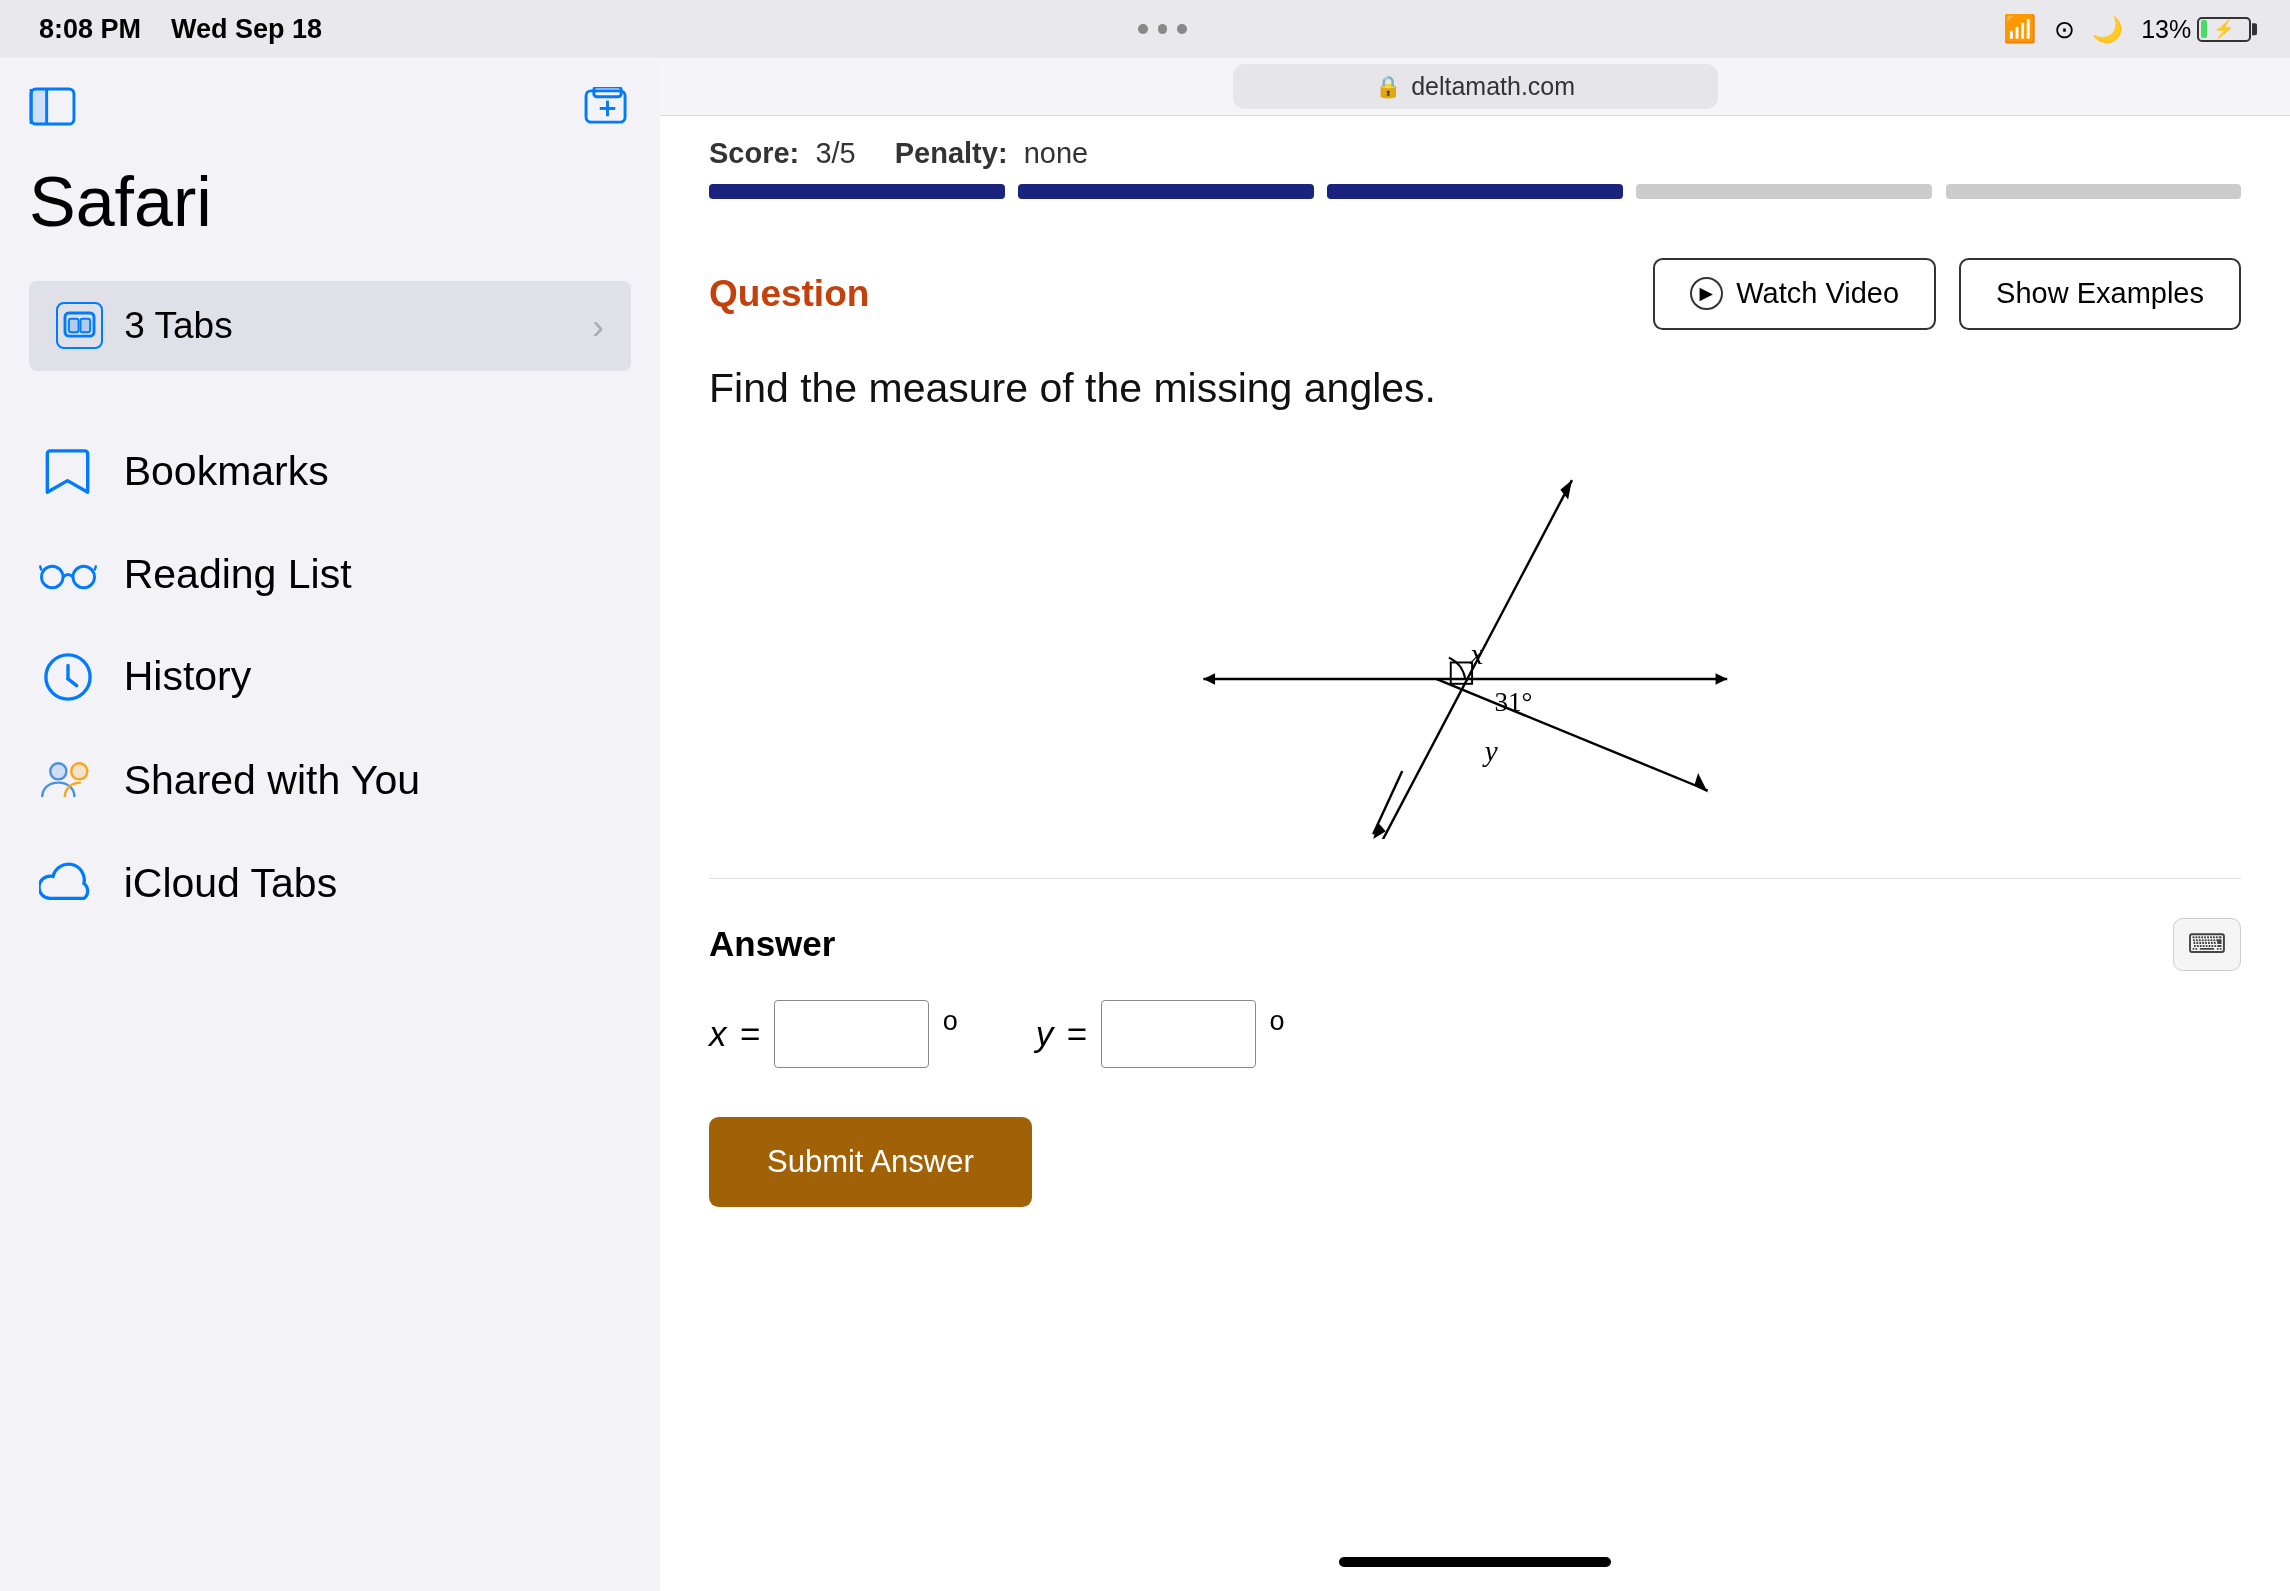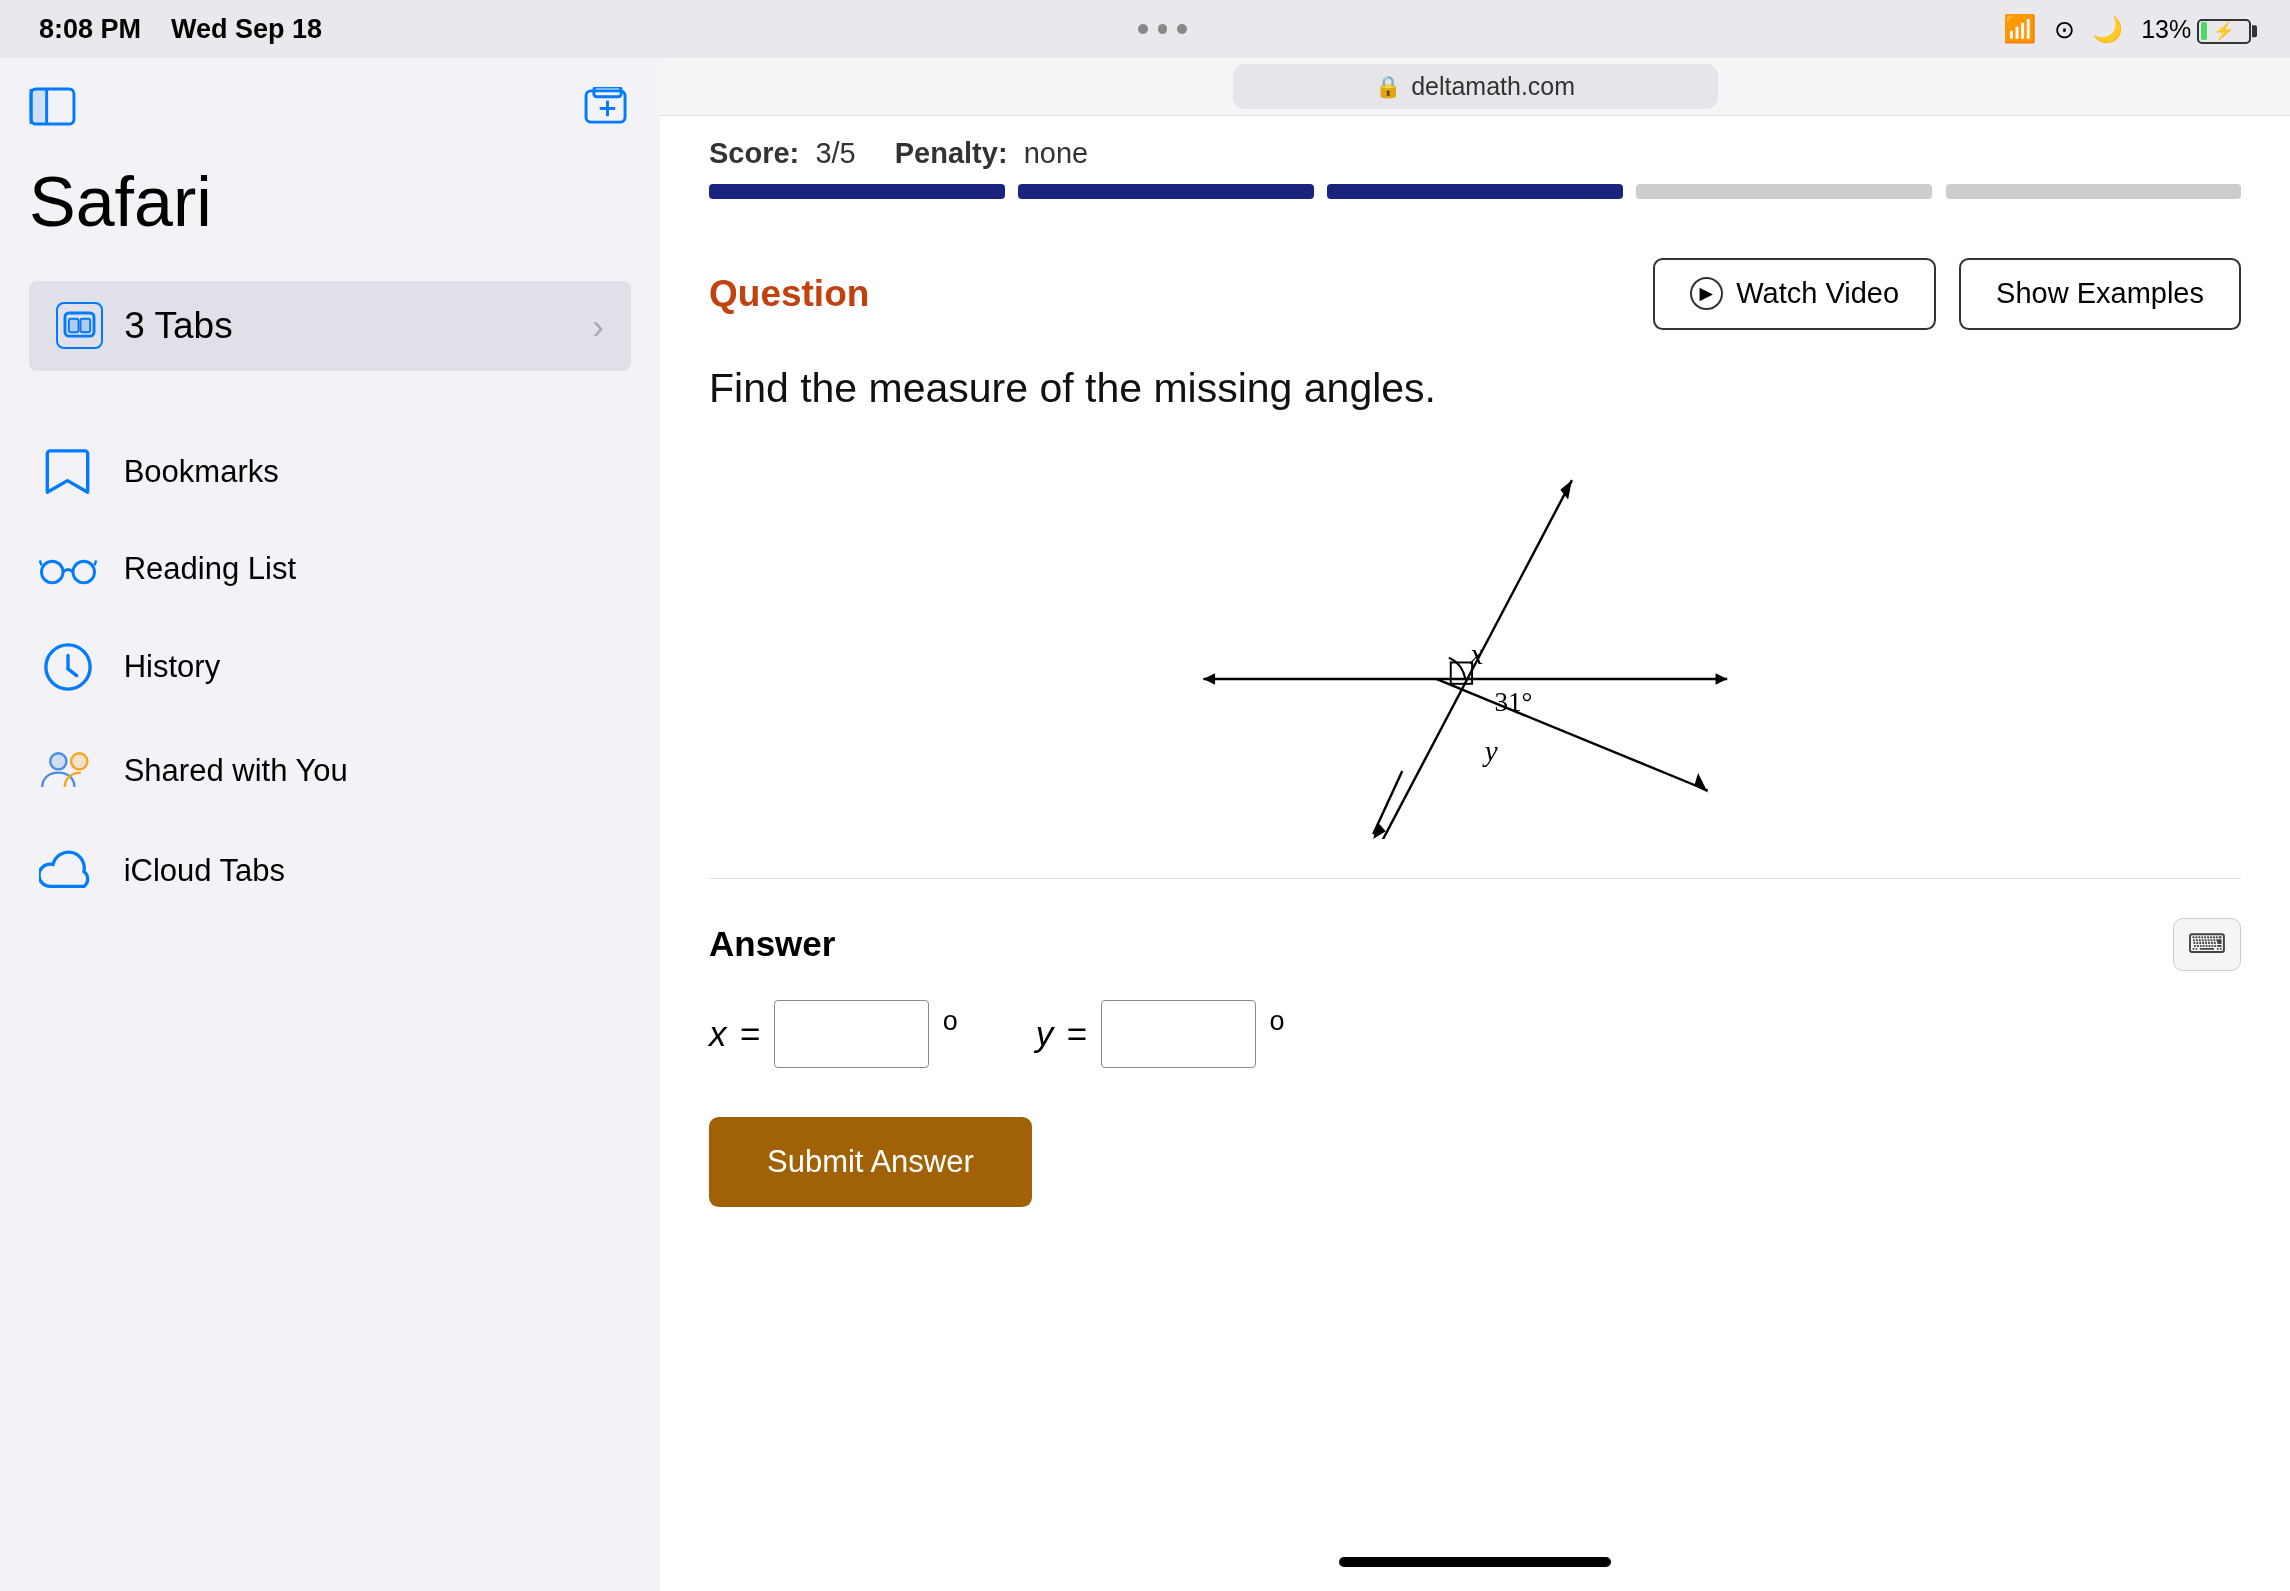--- a/index.html
+++ b/index.html
@@ -36,21 +36,21 @@
     .status-right {
       display: flex;
       align-items: center;
       gap: 17.5px;
       font-size: 25px;
       color: #000;
     }
     .wifi-icon { font-size: 27px; }
     .battery-area {
       display: flex;
-      align-items: flex-end;
+      align-items: center;
       gap: 5.8px;
     }
     .battery-pct { font-size: 25px; font-weight: 500; }
     .battery-body {
       width: 54px;
       height: 25px;
       border: 2.4px solid #333;
       border-radius: 4.9px;
       position: relative;
       display: flex;
@@ -164,21 +164,21 @@
       cursor: pointer;
     }
     .nav-icon {
       width: 58px;
       display: flex;
       align-items: center;
       justify-content: center;
       flex-shrink: 0;
     }
     .nav-label {
-      font-size: 31px;
+      font-size: 41px;
       color: #000;
     }
     
     .bookmark-svg { color: #007aff; }
     
     .glasses-svg { color: #007aff; }
     
     .clock-svg { color: #007aff; }
     
     .shared-svg { color: #007aff; }

